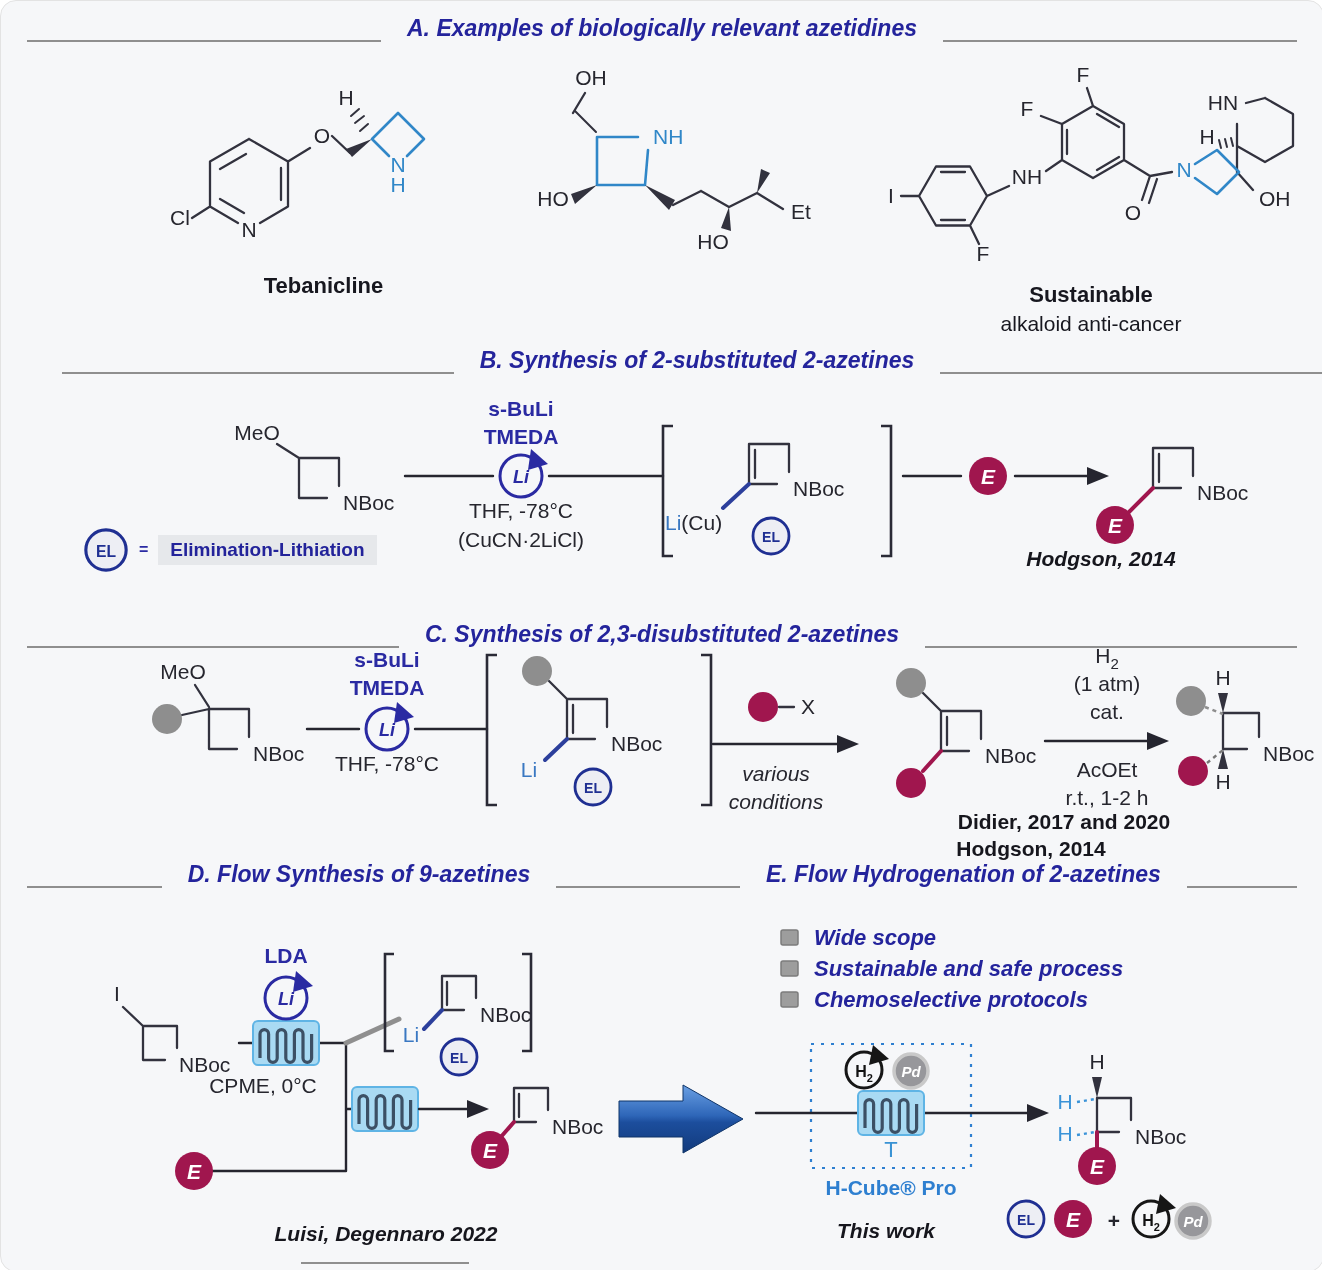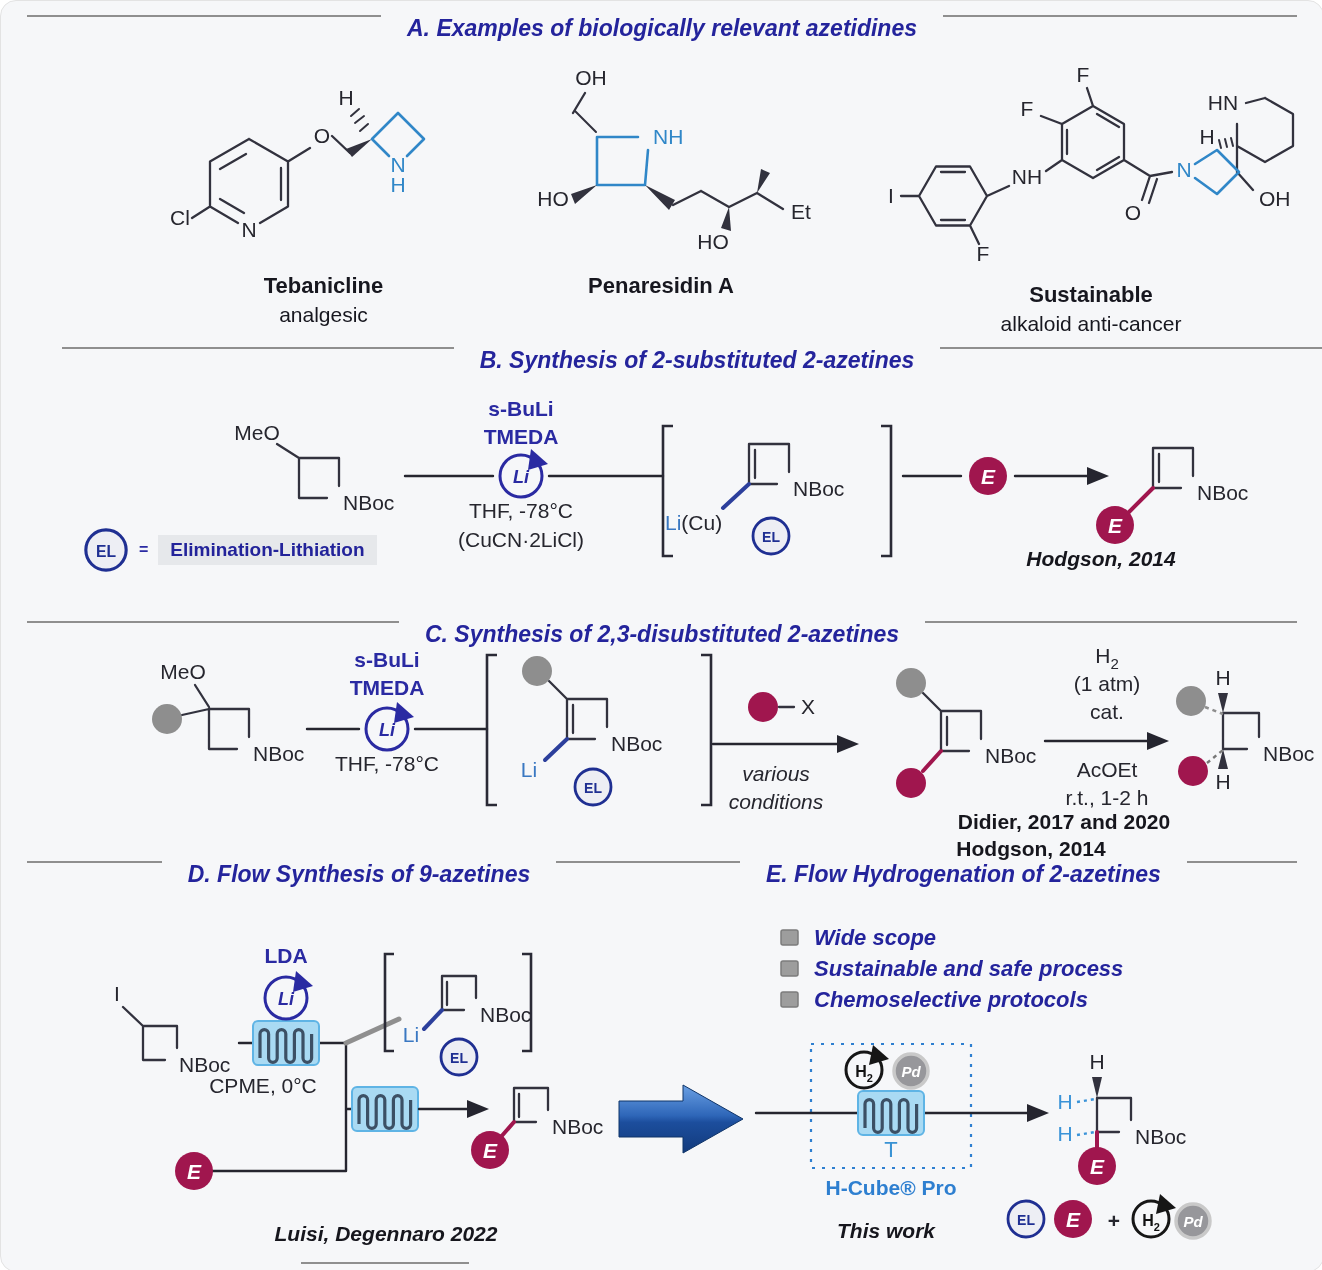--- a/index.html
+++ b/index.html
@@ -1,19 +1,19 @@
 <!DOCTYPE html>
 <html><head>
 <meta charset="utf-8">
 <style>
   html,body{margin:0;padding:0;background:#ffffff;}
   .canvas{width:1322px;height:1270px;position:relative;margin:0 auto;
     background:#f6f7f9;border-radius:16px;border:1px solid #e3e3e3;overflow:hidden;
     font-family:"Liberation Sans",sans-serif;}
-  .hdr{position:absolute;left:0;width:100%;display:flex;align-items:flex-start;
+  .hdr{position:absolute;left:0;width:100%;display:flex;align-items:flex-end;
     padding:0 26px;box-sizing:border-box;}
   .hdr .rule{height:2px;background:#8f8f8f;}
   .hdr .t{margin:0 26px;white-space:nowrap;color:#24249c;
     font-style:italic;font-weight:bold;font-size:23px;}
   .fig{position:absolute;text-align:center;}
   .mol-name{font-weight:bold;font-size:22px;color:#17171f;margin-top:14px;}
   .mol-type{font-size:21px;color:#17171f;margin-top:4px;}
   svg{overflow:visible;}
   svg text{font-family:"Liberation Sans",sans-serif;}
   .s  {stroke:#32323e;stroke-width:2.3;fill:none;stroke-linecap:round;stroke-linejoin:round}
@@ -105,37 +105,35 @@
       <path class="sb" d="M218,80 L244,54 L270,80 M270,80 L253,97 M218,80 L235,97"></path>
       <path class="hz" d="M206,72 L214,65 M201,64 L210,57 M197,57 L205,50"></path>
       <text x="26" y="166" text-anchor="middle" class="at">Cl</text>
       <text x="95" y="178" text-anchor="middle" class="at">N</text>
       <text x="168" y="84" text-anchor="middle" class="at">O</text>
       <text x="192" y="46" text-anchor="middle" class="at">H</text>
       <text x="244" y="113" text-anchor="middle" class="atb">N</text>
       <text x="244" y="133" text-anchor="middle" class="atb">H</text>
     </svg>
     <div class="mol-name">Tebanicline</div>
-    <div class="mol-type">analgesic</div>
   </div>
 
   <div class="fig" style="left:480px;top:52px;width:360px;">
     <svg width="360" height="202" viewBox="0 0 360 202">
       <path class="s" d="M104,40 L92,60 M220,138 L248,154 M248,154 L276,140 M276,140 L302,156 M192,152 L220,138"></path>
       <path class="sb" d="M116,84 L157,84 M167,97 L164,132 M164,132 L116,132 M116,132 L116,84"></path>
       <path class="fw" d="M116,132 L90,141 L94,151 Z  M164,132 L194,147 L188,157 Z
            M248,154 L240,175 L250,178 Z  M276,140 L280,116 L289,120 Z"></path>
       <path class="hz" d="M100,64 L109,73 M94,58 L103,67 M106,70 L115,79"></path>
       <text x="110" y="32" text-anchor="middle" class="at">OH</text>
       <text x="172" y="91" class="atb">NH</text>
       <text x="72" y="153" text-anchor="middle" class="at">HO</text>
       <text x="232" y="196" text-anchor="middle" class="at">HO</text>
       <text x="310" y="166" class="at">Et</text>
     </svg>
-    <div class="mol-name">Penaresidin A</div>
   </div>
 
   <div class="fig" style="left:860px;top:55px;width:460px;">
     <svg width="460" height="208" viewBox="0 0 460 208">
       <path class="s" d="M126,140 L109,110.5 L75,110.5 L58,140 L75,169.5 L109,169.5 Z
            M104,116 L80,116 M80,164 L104,164
            M40,140 L58,140 M109,169.5 L118,188 M126,140 L148,130
            M232,50 L263,68 L263,104 L232,122 L201,104 L201,68 Z
            M236,58 L258,71 M258,101 L236,114 M206,74 L206,98
            M232,50 L226,32 M201,68 L180,60 M201,104 L185,115

